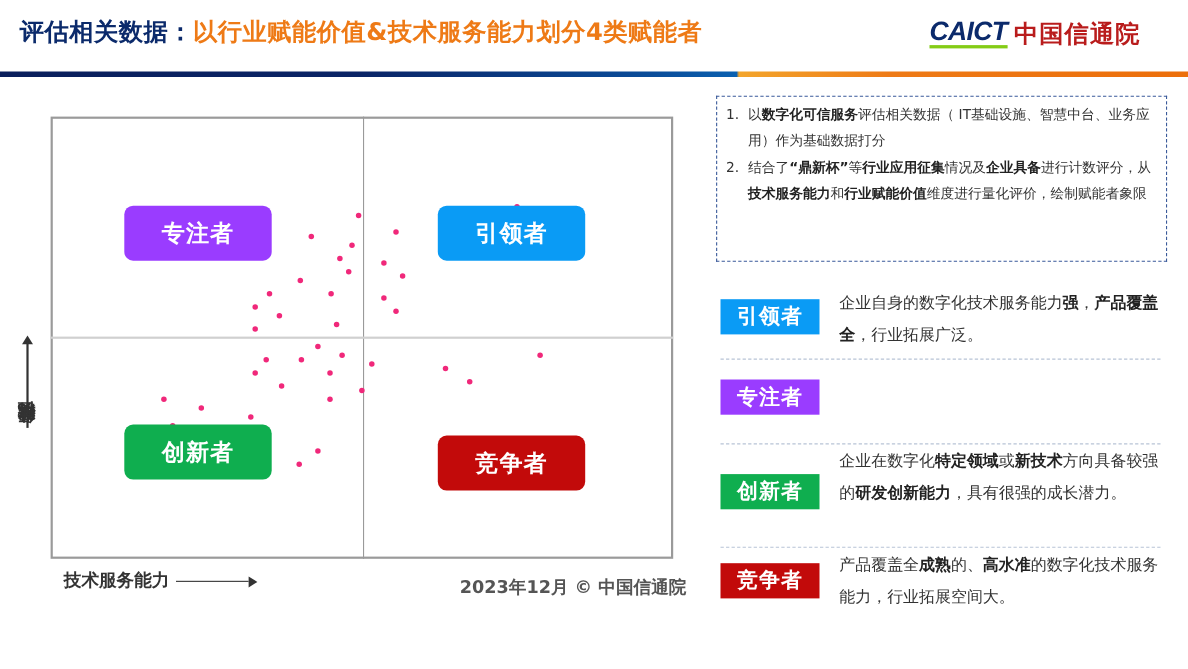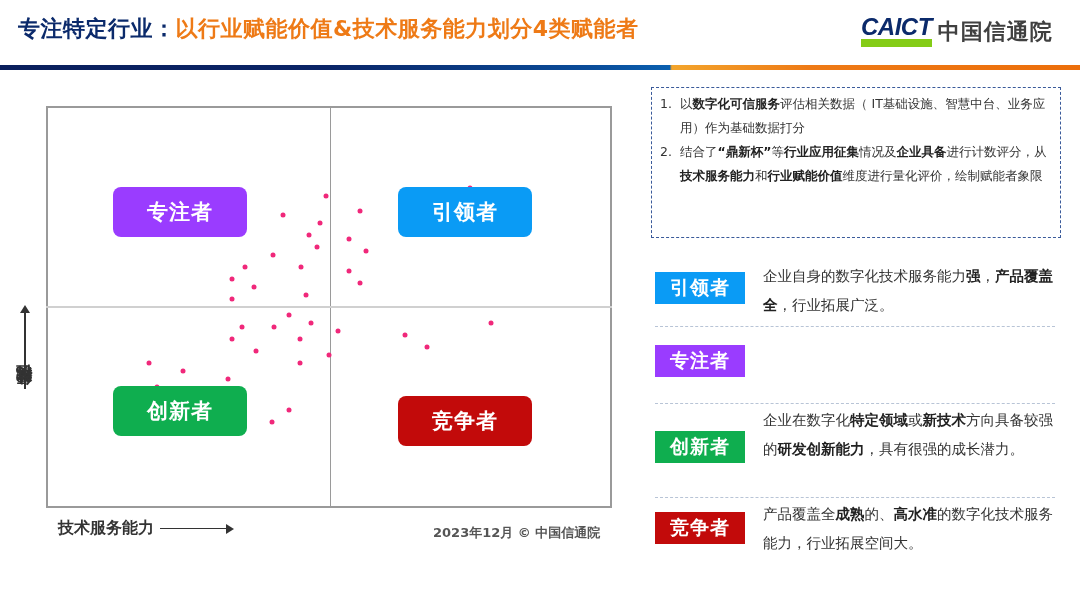--- a/index.html
+++ b/index.html
@@ -4,22 +4,22 @@
 <style>
   * { box-sizing: border-box; margin: 0; padding: 0; }
   html, body { width: 1080px; height: 608px; background: #ffffff; overflow: hidden; }
   body { position: relative; font-family: "DejaVu Sans", "Liberation Sans", sans-serif; color: #333; }
 
   .title { position: absolute; left: 18px; top: 14px; font-size: 22px; font-weight: bold; letter-spacing: 0.5px; white-space: nowrap; }
   .title .t-prefix { color: #0b2a6b; }
   .title .t-main { color: #ee7a16; }
 
   .logo { position: absolute; left: 845px; top: 16px; display: flex; align-items: center; gap: 6px; }
-  .logo .caict { font-family: "Liberation Sans", sans-serif; font-weight: bold; font-style: italic; font-size: 24px; color: #0b2a6b; border-bottom: 8px solid #84cc16; line-height: 22px; padding-bottom: 1px; letter-spacing: -0.5px; margin-left: 16px; }
-  .logo .cn { font-size: 22px; font-weight: bold; color: #404040; letter-spacing: 1px; }
+  .logo .caict { font-family: "Liberation Sans", sans-serif; font-weight: bold; font-style: italic; font-size: 24px; color: #0b2a6b; border-bottom: 3px solid #84cc16; line-height: 22px; padding-bottom: 1px; letter-spacing: -0.5px; }
+  .logo .cn { font-size: 22px; font-weight: bold; color: #b91c1c; letter-spacing: 1px; }
 
   .header-bar { position: absolute; left: 0; top: 65px; width: 1080px; height: 5px;
     background: linear-gradient(90deg, #0a1f5c 0%, #0a2466 30%, #0a4d9a 55%, #0a60b0 62%, #f3a52c 62.2%, #ee7a16 75%, #ec6e0a 100%); }
 
   .chart-frame { position: absolute; left: 46px; top: 106px; width: 566px; height: 402px; border: 2px solid #9a9a9a; background: #fff; }
   .mid-v { position: absolute; left: 330px; top: 106px; width: 1px; height: 402px; background: #9a9a9a; }
   .mid-h { position: absolute; left: 46px; top: 306px; width: 566px; height: 2px; background: #d0d0d0; }
 
   .quad-label { position: absolute; width: 134px; height: 50px; border-radius: 8px; color: #fff; font-size: 21px; font-weight: bold; display: flex; align-items: center; justify-content: center; letter-spacing: 1px; }
 
@@ -29,42 +29,42 @@
   .y-axis .arrow-line { position: absolute; left: 14px; top: 4px; width: 1.5px; height: 80px; background: #333; }
   .y-axis .arrow-head { position: absolute; left: 10px; top: 0px; width: 0; height: 0; border-left: 5px solid transparent; border-right: 5px solid transparent; border-bottom: 8px solid #333; }
   .y-axis .label { position: absolute; left: 4px; top: 88px; width: 22px; writing-mode: vertical-rl; transform: rotate(180deg); font-size: 16px; font-weight: bold; color: #333; letter-spacing: 1px; }
 
   .x-axis { position: absolute; left: 58px; top: 518px; display: flex; align-items: center; gap: 6px; }
   .x-axis .label { font-size: 16px; font-weight: bold; color: #333; }
   .x-axis .arrow { position: relative; width: 74px; height: 10px; }
   .x-axis .arrow .line { position: absolute; left: 0; top: 4px; width: 66px; height: 1.5px; background: #333; }
   .x-axis .arrow .head { position: absolute; right: 0; top: 0; width: 0; height: 0; border-top: 5px solid transparent; border-bottom: 5px solid transparent; border-left: 8px solid #333; }
 
-  .credit { position: absolute; left: 433px; top: 524px; font-size: 13px; font-weight: bold; color: #555; white-space: nowrap; }
+  .credit { position: absolute; left: 418px; top: 524px; font-size: 16px; font-weight: bold; color: #555; white-space: nowrap; }
 
   .note-box { position: absolute; left: 651px; top: 87px; width: 410px; height: 151px; border: 1px dashed #3a5a9a; padding: 4px 8px; font-size: 12.5px; line-height: 24px; color: #333; }
   .note-box .note-title { font-weight: bold; }
   .note-box ol { list-style: none; }
   .note-box li { position: relative; padding-left: 20px; }
   .note-box li .num { position: absolute; left: 0; top: 0; }
   .note-box b { font-weight: bold; color: #222; }
 
   .legend-row { position: absolute; left: 651px; width: 410px; display: flex; align-items: flex-start; }
   .legend-row .tag { flex: 0 0 90px; height: 32px; margin-top: 10px; color: #fff; font-size: 19px; font-weight: bold; display: flex; align-items: center; justify-content: center; letter-spacing: 1px; margin-left: 4px; }
   .legend-row .desc { margin-left: 18px; font-size: 14.5px; line-height: 29px; color: #333; width: 296px; }
   .legend-row .desc b { font-weight: bold; color: #222; }
   .divider { position: absolute; left: 655px; width: 400px; border-top: 1px dashed #b8c4d6; }
 
   .page-num { position: absolute; left: 1089px; top: 578px; font-size: 10px; color: #2a3f7a; }
 </style>
 </head>
 <body>
 
 <div class="title">
-  <span class="t-prefix">专注特定行业：</span><span class="t-main">以行业赋能价值&amp;技术服务能力划分4类赋能者</span>
+  <span class="t-prefix">评估相关数据：</span><span class="t-main">以行业赋能价值&amp;技术服务能力划分4类赋能者</span>
 </div>
 <div class="logo">
   <span class="caict">CAICT</span>
   <span class="cn">中国信通院</span>
 </div>
 <div class="header-bar"></div>
 
 <div class="chart-frame"></div>
 <div class="mid-v"></div>
 <div class="mid-h"></div>

